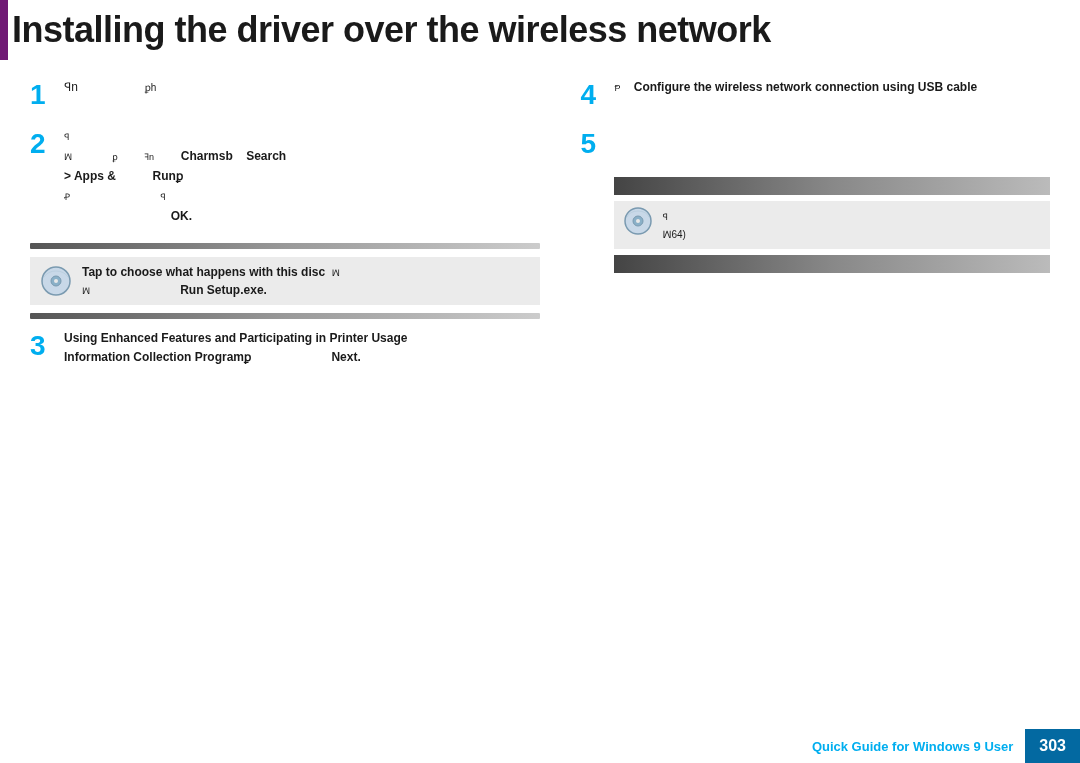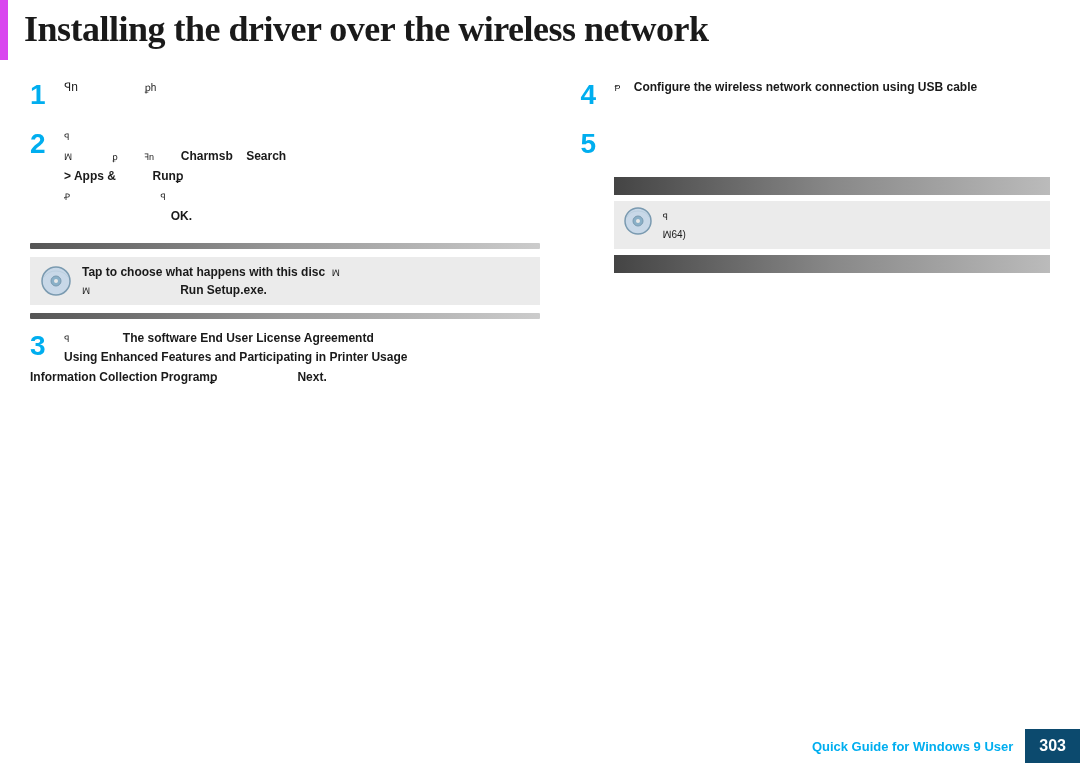--- a/index.html
+++ b/index.html
@@ -19,24 +19,23 @@
 
     .page-container {
       width: 1080px;
       height: 763px;
       padding: 0;
       position: relative;
     }
 
     
     .title-section {
-      border-left: 8px solid #d946ef;
-      padding: 10px 20px 10px 16px;
+      border-left: 8px solid #701a75;
+      padding: 10px 20px 10px 4px;
       margin-bottom: 18px;
-      font-family: Liberation Serif, serif;
     }
 
     .page-title {
       font-size: 36px;
       font-weight: 900;
       color: #1a1a1a;
       letter-spacing: -0.5px;
       line-height: 1.1;
     }
 
@@ -134,21 +133,21 @@
     }
 
     .footer-text {
       color: #00aeef;
       font-size: 13px;
       font-weight: 700;
       padding: 8px 12px;
     }
 
     .footer-page-number {
-      background: #0c4a6e;
+      background: #0369a1;
       color: #ffffff;
       font-size: 16px;
       font-weight: 900;
       padding: 8px 14px;
       min-width: 50px;
       text-align: center;
     }
 
     .step5-boxes-area {
       margin-top: 8px;
@@ -248,25 +247,20 @@
             <span class="bold-text">Run Setup.exe.</span>
           </p>
         </div>
       </div>
 
       <div class="divider-bar"></div>
 
       <div class="step-block" style="margin-top:10px;">
         <span class="step-number">3</span>
         <div class="step3-content">
-          <p>
-            <span style="font-size:9px;">ꟼ</span>
-            &nbsp;&nbsp;&nbsp;&nbsp;&nbsp;&nbsp;&nbsp;&nbsp;&nbsp;&nbsp;&nbsp;&nbsp;&nbsp;&nbsp;
-            <span class="bold-text">The software End User License Agreementd</span>
-          </p>
           <p>
             <span class="bold-text">Using Enhanced Features and Participating in Printer Usage</span>
           </p>
           <p>
             <span class="bold-text">Information Collection Programꝑ</span>
             &nbsp;&nbsp;&nbsp;&nbsp;&nbsp;&nbsp;&nbsp;&nbsp;&nbsp;&nbsp;&nbsp;&nbsp;&nbsp;&nbsp;&nbsp;&nbsp;&nbsp;&nbsp;&nbsp;&nbsp;&nbsp;&nbsp;
             <span class="bold-text">Next.</span>
           </p>
         </div>
       </div>

